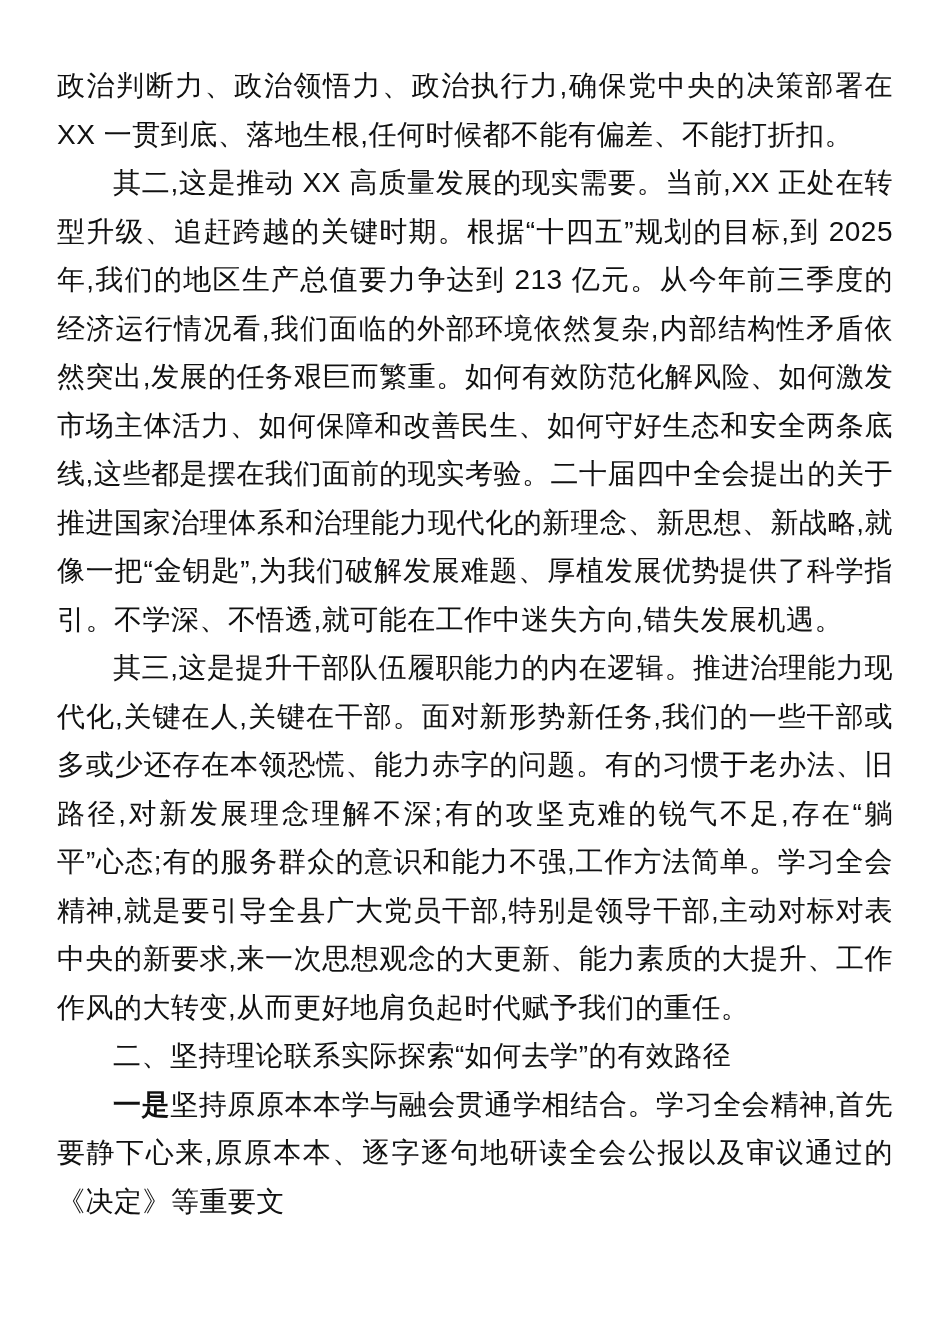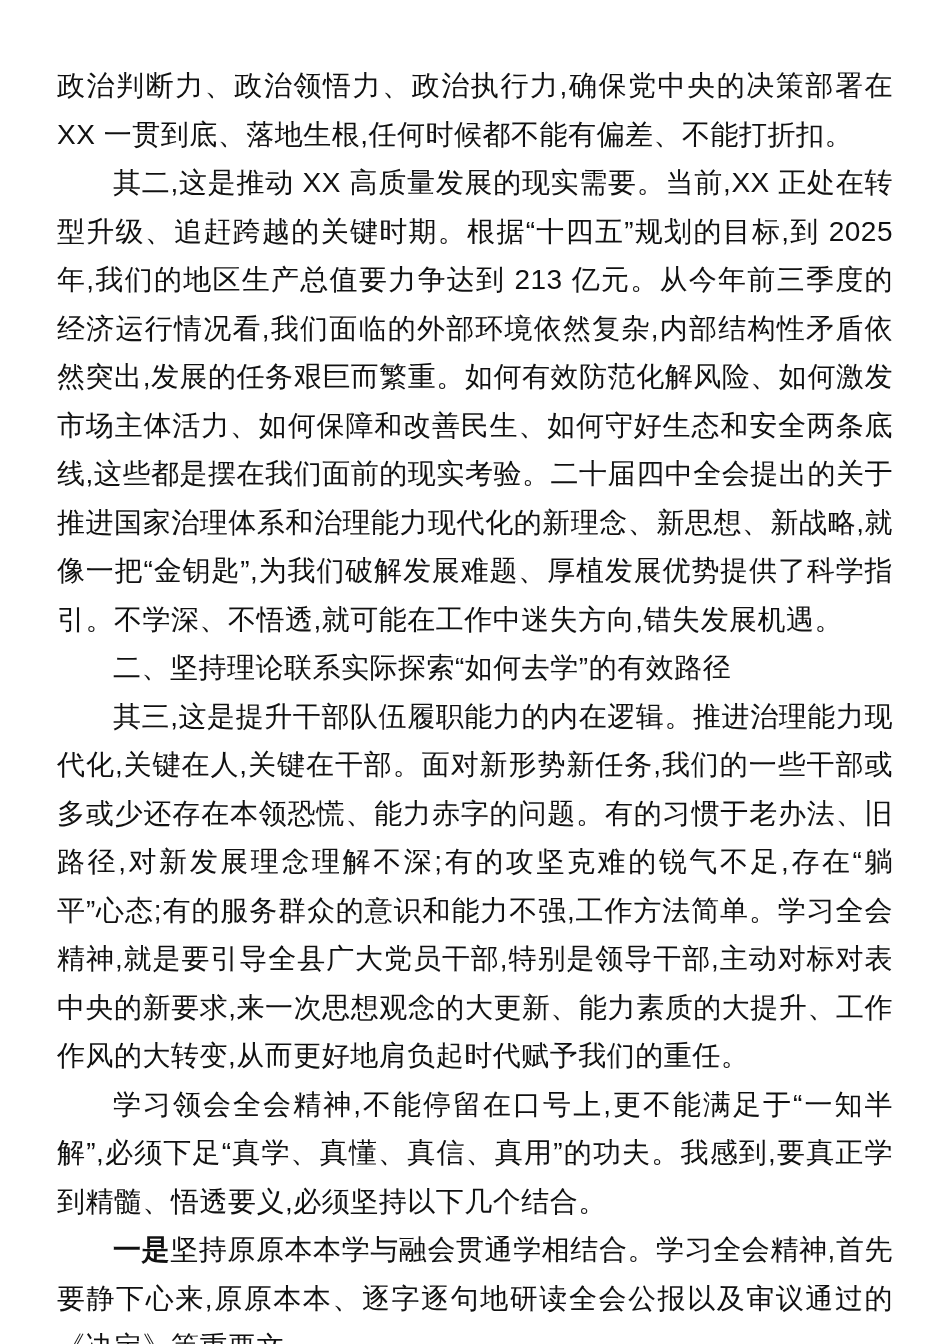--- a/index.html
+++ b/index.html
@@ -39,20 +39,19 @@
   }
 </style>
 </head>
 <body>
 
 <div class="page">
   <p class="para">政治判断力、政治领悟力、政治执行力,确保党中央的决策部署在 XX 一贯到底、落地生根,任何时候都不能有偏差、不能打折扣。</p>
 
   <p class="para indent">其二,这是推动 XX 高质量发展的现实需要。当前,XX 正处在转型升级、追赶跨越的关键时期。根据“十四五”规划的目标,到 2025 年,我们的地区生产总值要力争达到 213 亿元。从今年前三季度的经济运行情况看,我们面临的外部环境依然复杂,内部结构性矛盾依然突出,发展的任务艰巨而繁重。如何有效防范化解风险、如何激发市场主体活力、如何保障和改善民生、如何守好生态和安全两条底线,这些都是摆在我们面前的现实考验。二十届四中全会提出的关于推进国家治理体系和治理能力现代化的新理念、新思想、新战略,就像一把“金钥匙”,为我们破解发展难题、厚植发展优势提供了科学指引。不学深、不悟透,就可能在工作中迷失方向,错失发展机遇。</p>
 
+  <p class="para indent">其三,这是提升干部队伍履职能力的内在逻辑。推进治理能力现代化,关键在人,关键在干部。面对新形势新任务,我们的一些干部或多或少还存在本领恐慌、能力赤字的问题。有的习惯于老办法、旧路径,对新发展理念理解不深;有的攻坚克难的锐气不足,存在“躺平”心态;有的服务群众的意识和能力不强,工作方法简单。学习全会精神,就是要引导全县广大党员干部,特别是领导干部,主动对标对表中央的新要求,来一次思想观念的大更新、能力素质的大提升、工作作风的大转变,从而更好地肩负起时代赋予我们的重任。</p>
+
   <p class="para indent">二、坚持理论联系实际探索“如何去学”的有效路径</p>
 
-  <p class="para indent">其三,这是提升干部队伍履职能力的内在逻辑。推进治理能力现代化,关键在人,关键在干部。面对新形势新任务,我们的一些干部或多或少还存在本领恐慌、能力赤字的问题。有的习惯于老办法、旧路径,对新发展理念理解不深;有的攻坚克难的锐气不足,存在“躺平”心态;有的服务群众的意识和能力不强,工作方法简单。学习全会精神,就是要引导全县广大党员干部,特别是领导干部,主动对标对表中央的新要求,来一次思想观念的大更新、能力素质的大提升、工作作风的大转变,从而更好地肩负起时代赋予我们的重任。</p>
-
-  <p class="para indent">学习领会全会精神,不能停留在口号上,更不能满足于“一知半解”,必须下足“真学、真懂、真信、真用”的功夫。我感到,要真正学到精髓、悟透要义,必须坚持以下几个结合。</p>
 
   <p class="para indent"><span class="bold-lead">一是</span><span>坚持原原本本学与融会贯通学相结合。学习全会精神,首先要静下心来,原原本本、逐字逐句地研读全会公报以及审议通过的《决定》等重要文</span></p>
 </div>
 
 </body></html>

